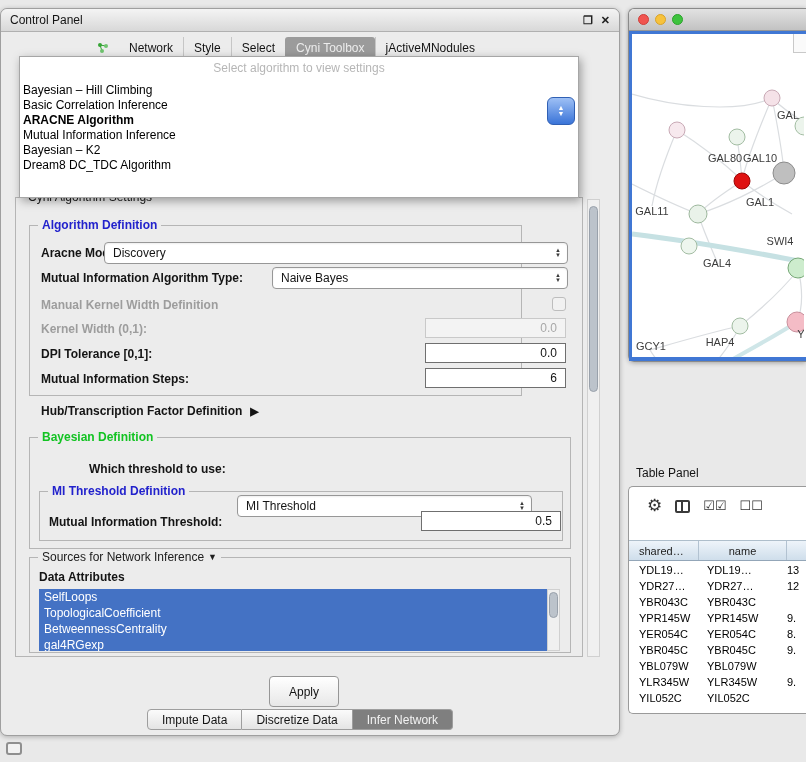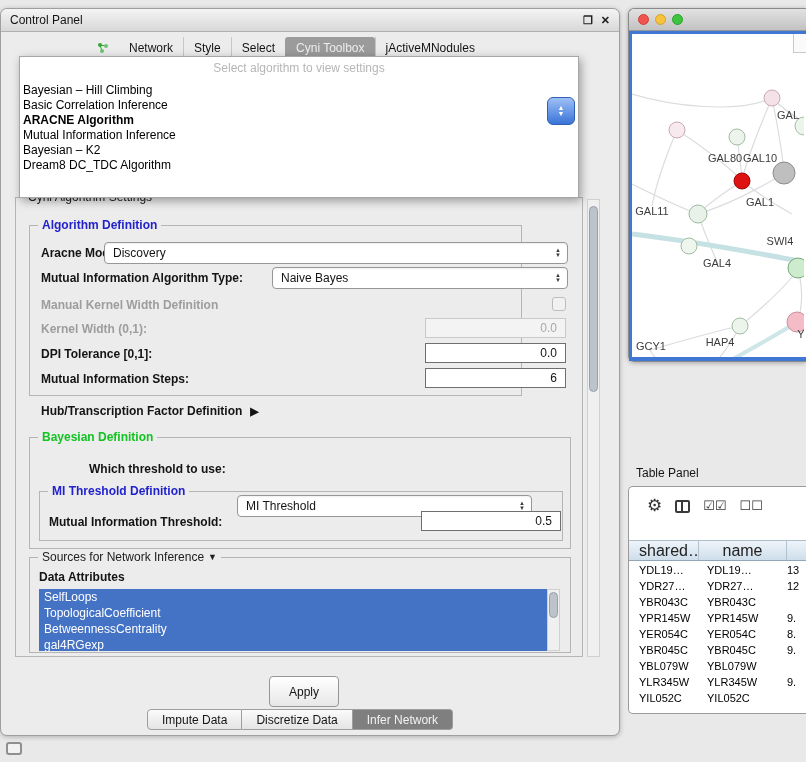--- a/index.html
+++ b/index.html
@@ -72,21 +72,21 @@
   .net-scrollcorner{position:absolute;right:0;top:0;width:13px;height:19px;background:#fafafa;border-left:1px solid #c9c9c9;border-bottom:1px solid #c9c9c9;}
 
   
   #table-panel-label{position:absolute;left:636px;top:466px;font-size:12px;}
   #table-window{position:absolute;left:628px;top:486px;width:178px;height:228px;background:#fff;border:1px solid #9a9a9a;border-right:none;border-radius:5px 0 0 5px;overflow:hidden;}
   .tp-toolbar{height:53px;display:flex;align-items:flex-start;gap:13px;padding:11px 0 0 18px;color:#333;}
   .ticon{font-size:13px;line-height:16px;}
   .ticon.gear{font-size:17px;line-height:16px;}
   .cols{position:relative;width:15px;height:13px;border:2px solid #3a3a3a;border-radius:2px;margin-top:2px;}
   .cols::after{content:"";position:absolute;left:4px;top:0;bottom:0;width:2px;background:#3a3a3a;}
-  .tp-header{position:absolute;top:53px;left:0;right:0;height:21px;background:linear-gradient(#eef4fa,#cfdeeb);border-top:1px solid #aebecb;border-bottom:1px solid #93a6b8;display:flex;align-items:flex-end;font-size:16px;color:#222;}
+  .tp-header{position:absolute;top:53px;left:0;right:0;height:21px;background:linear-gradient(#eef4fa,#cfdeeb);border-top:1px solid #aebecb;border-bottom:1px solid #93a6b8;display:flex;align-items:flex-end;font-size:11px;color:#222;}
   .tp-c{overflow:hidden;white-space:nowrap;}
   .tp-c1{width:70px;padding-left:10px;}
   .tp-c2{width:88px;padding-left:8px;}
   .tp-c3{flex:1;}
   .th.tp-c1,.th.tp-c2{border-right:1px solid #b2c2d1;height:100%;display:flex;align-items:center;}
   .th.tp-c2{justify-content:center;padding-left:0;}
   .tp-body{position:absolute;top:75px;left:0;right:0;bottom:0;overflow:hidden;}
   .tp-row{display:flex;height:16px;align-items:center;font-size:11px;color:#000;}
 
   #dock-icon{position:absolute;left:6px;top:742px;width:16px;height:13px;border:2px solid #8f8f8f;border-radius:3px;background:#f2f2f2;}

